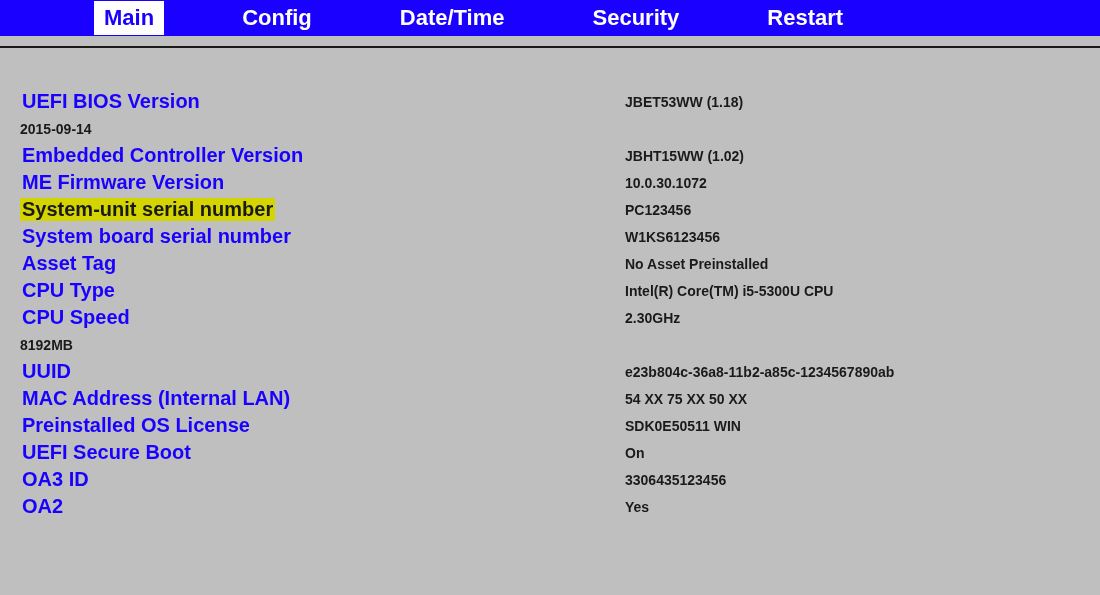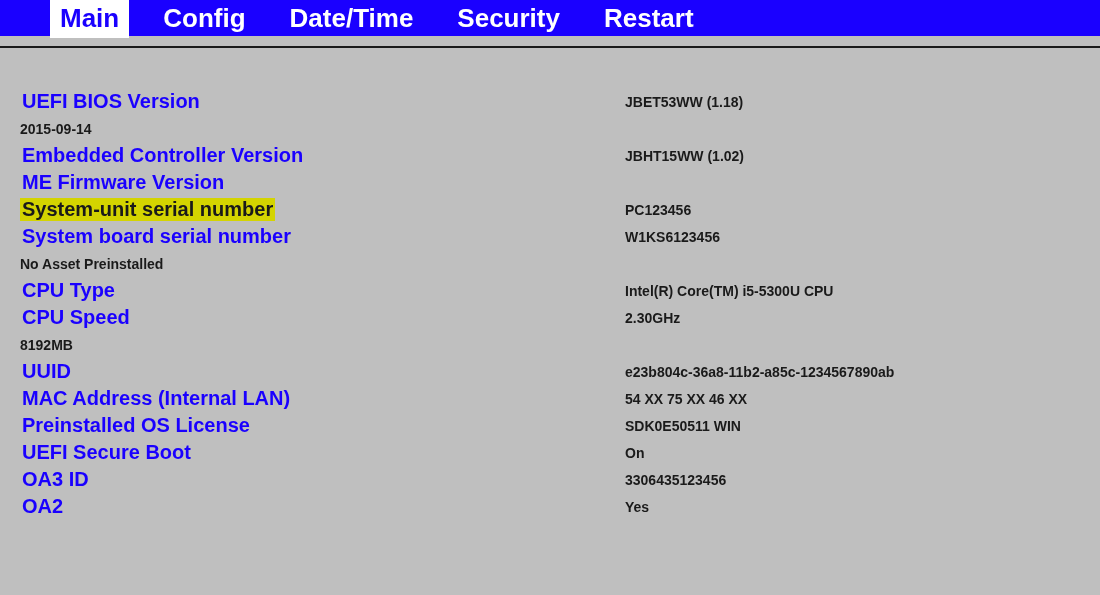--- a/index.html
+++ b/index.html
@@ -18,23 +18,24 @@
     background: #1a00ff;
     height: 36px;
     display: flex;
     align-items: center;
     padding-left: 50px;
     gap: 24px;
   }
   .menubar .tab {
     color: #ffffff;
     font-weight: bold;
-    font-size: 26px;
+    font-size: 22px;
     padding: 4px 10px;
     cursor: pointer;
+    margin-left: 44px;
   }
   .menubar .tab.active {
     background: #ffffff;
     color: #1a00ff;
   }
   .divider {
     height: 2px;
     background: #1a1a1a;
     margin-top: 10px;
   }
@@ -89,50 +90,52 @@
     </div>
     <div class="row">
       <div class="value">2015-09-14</div>
     </div>
     <div class="row">
       <div class="label">Embedded Controller Version</div>
       <div class="value">JBHT15WW (1.02)</div>
     </div>
     <div class="row">
       <div class="label">ME Firmware Version</div>
+      <div class="value">10.0.30.1072</div>
     </div>
     <div class="row">
       <div class="label-wrap"><span class="label hl">System-unit serial number</span></div>
       <div class="value">PC123456</div>
     </div>
     <div class="row">
       <div class="label">System board serial number</div>
       <div class="value">W1KS6123456</div>
     </div>
     <div class="row">
+      <div class="label">Asset Tag</div>
       <div class="value">No Asset Preinstalled</div>
     </div>
     <div class="row">
       <div class="label">CPU Type</div>
       <div class="value">Intel(R) Core(TM) i5-5300U CPU</div>
     </div>
     <div class="row">
       <div class="label">CPU Speed</div>
       <div class="value">2.30GHz</div>
     </div>
     <div class="row">
       <div class="value">8192MB</div>
     </div>
     <div class="row">
       <div class="label">UUID</div>
       <div class="value">e23b804c-36a8-11b2-a85c-1234567890ab</div>
     </div>
     <div class="row">
       <div class="label">MAC Address (Internal LAN)</div>
-      <div class="value">54 XX 75 XX 46 XX</div>
+      <div class="value">54 XX 75 XX 50 XX</div>
     </div>
     <div class="row">
       <div class="label">Preinstalled OS License</div>
       <div class="value">SDK0E50511 WIN</div>
     </div>
     <div class="row">
       <div class="label">UEFI Secure Boot</div>
       <div class="value">On</div>
     </div>
     <div class="row">

